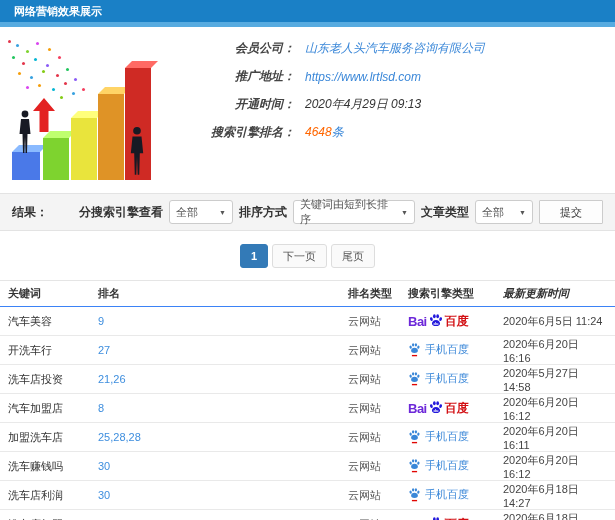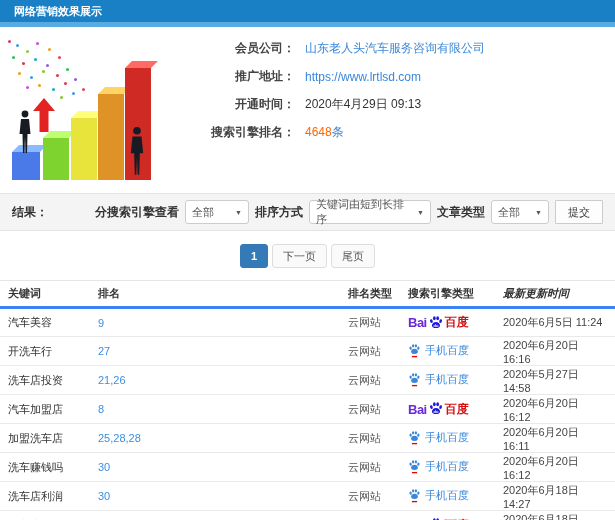--- a/index.html
+++ b/index.html
@@ -5,21 +5,21 @@
   * { margin:0; padding:0; box-sizing:border-box; }
   html,body { width:615px; height:520px; background:#fff; overflow:hidden;
     font-family:"Liberation Sans", sans-serif; }
 
   
   .titlebar { height:22px; background:#1a80c6; color:#fff; font-size:11px;
     font-weight:bold; line-height:22px; padding-left:14px; }
   .titlebar-accent { height:5px; background:#57abe0; }
 
   
-  .info-section { display:flex; height:166px; }
+  .info-section { display:flex; height:166px;font-style:italic; }
   .illustration { position:relative; width:170px; height:160px; margin-top:3px; flex:none; overflow:hidden; }
   .bar { position:absolute; bottom:10px; }
   .bar::before { content:""; position:absolute; top:-7px; left:0; width:100%; height:7px;
     transform:skewX(-45deg); transform-origin:0 100%; opacity:.75; background:inherit;
     filter:brightness(1.35); }
   .bar1 { left:12px;  width:28px; height:28px;  background:#4a79e8; }
   .bar2 { left:43px;  width:26px; height:42px;  background:#7ed32f; }
   .bar3 { left:71px;  width:26px; height:62px;  background:#e9e43c; }
   .bar4 { left:98px;  width:26px; height:86px;  background:#df9326; }
   .bar5 { left:125px; width:26px; height:112px; background:#cf2a24; }
@@ -50,34 +50,34 @@
     font-size:12px;gap:30px; }
   .filter-result-label { font-weight:bold; color:#333; }
   .filter-controls { margin-left:auto; display:flex; align-items:center; gap:6px; }
   .filter-label { font-weight:bold; color:#333; }
   .select { background:#fff; border:1px solid #ccc; border-radius:3px; height:24px;
     display:flex; align-items:center; padding:0 6px; color:#555; font-size:11px; cursor:pointer; }
   .select .caret { margin-left:auto; font-size:7px; color:#555; padding-left:6px; }
   .sel-engine { width:64px; }
   .sel-sort { width:122px; }
   .sel-article { width:58px; }
-  .submit-btn { height:24px; padding:0 12px; background:#fdfdfd; border:1px solid #ccc;
+  .submit-btn { height:24px; padding:0 20px; background:#fdfdfd; border:1px solid #ccc;
     border-radius:1px; font-size:11px; color:#333; cursor:pointer; }
 
   
   .pagination { display:flex; justify-content:center; gap:4px; margin:13px 0 12px 0; }
   .page-btn { min-width:28px; height:24px; padding:0 10px; display:flex; align-items:center;
     justify-content:center; font-size:11px; border:1px solid #ddd; border-radius:3px;
     background:#fafafa; color:#555; cursor:pointer; }
   .page-btn.active { background:#337ab7; border-color:#337ab7; color:#fff; font-weight:bold; }
 
   
   table { width:100%; border-collapse:collapse; font-size:11px; table-layout:fixed; }
   thead th { text-align:left; font-weight:bold; color:#333; padding:5px 8px;
-    border-top:1px solid #e5e5e5; border-bottom:3px solid #3b82f6; }
+    border-top:1px solid #e5e5e5; border-bottom:1px solid #3b82f6; }
   tbody td { padding:0 8px; height:29px; border-bottom:1px solid #e9e9e9; color:#555;
     vertical-align:middle; }
   .col-keyword { width:90px; } .col-rank { width:250px; } .col-ranktype { width:60px; }
   .col-engine { width:95px; } .col-time { width:120px;font-style:italic; }
   .cell-keyword { color:#333; }
   .cell-rank { color:#3e8ede; }
   .cell-time { color:#444; }
 
   
   .logo-baidu { display:inline-flex; align-items:center; gap:1px; }

